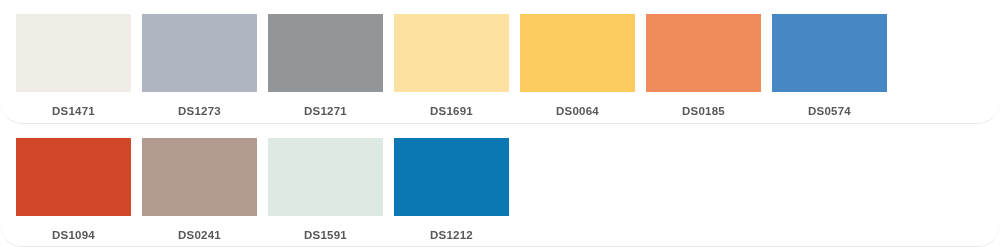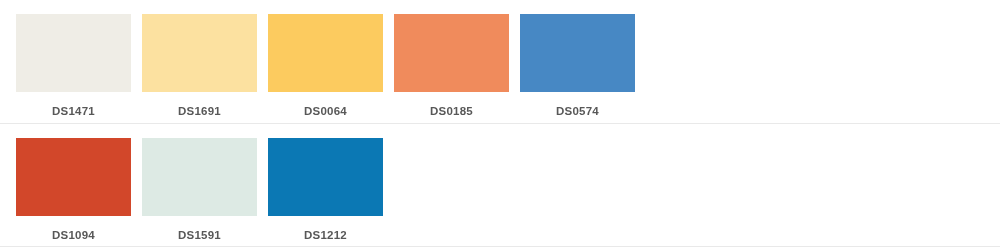--- a/index.html
+++ b/index.html
@@ -23,20 +23,21 @@
   }
   .swatch-row {
     height: 136px;
     box-sizing: border-box;
     display: flex;
     flex-direction: row;
     align-items: flex-start;
     justify-content: flex-start;
     padding-left: 16px;
     border-bottom: 1px solid #e9e9e9;
+    border-radius: 22px;
   }
   .swatch-cell {
     width: 115px;
     margin-right: 11px;
     display: flex;
     flex-direction: column;
     align-items: center;
     box-sizing: border-box;
   }
   .swatch-chip {
@@ -61,20 +62,28 @@
 <body>
 
 <div class="palette">
 
   <div class="swatch-row">
     <div class="swatch-cell">
       <span class="swatch-chip" style="background-color:#efede6;"></span>
       <span class="swatch-label">DS1471</span>
     </div>
     <div class="swatch-cell">
+      <span class="swatch-chip" style="background-color:#afb5c1;"></span>
+      <span class="swatch-label">DS1273</span>
+    </div>
+    <div class="swatch-cell">
+      <span class="swatch-chip" style="background-color:#939699;"></span>
+      <span class="swatch-label">DS1271</span>
+    </div>
+    <div class="swatch-cell">
       <span class="swatch-chip" style="background-color:#fce1a0;"></span>
       <span class="swatch-label">DS1691</span>
     </div>
     <div class="swatch-cell">
       <span class="swatch-chip" style="background-color:#fccb5f;"></span>
       <span class="swatch-label">DS0064</span>
     </div>
     <div class="swatch-cell">
       <span class="swatch-chip" style="background-color:#f08b5c;"></span>
       <span class="swatch-label">DS0185</span>
@@ -84,20 +93,24 @@
       <span class="swatch-label">DS0574</span>
     </div>
   </div>
 
   <div class="swatch-row">
     <div class="swatch-cell">
       <span class="swatch-chip" style="background-color:#d2472a;"></span>
       <span class="swatch-label">DS1094</span>
     </div>
     <div class="swatch-cell">
+      <span class="swatch-chip" style="background-color:#b29a90;"></span>
+      <span class="swatch-label">DS0241</span>
+    </div>
+    <div class="swatch-cell">
       <span class="swatch-chip" style="background-color:#ddeae4;"></span>
       <span class="swatch-label">DS1591</span>
     </div>
     <div class="swatch-cell">
       <span class="swatch-chip" style="background-color:#0b78b4;"></span>
       <span class="swatch-label">DS1212</span>
     </div>
   </div>
 
 </div>

